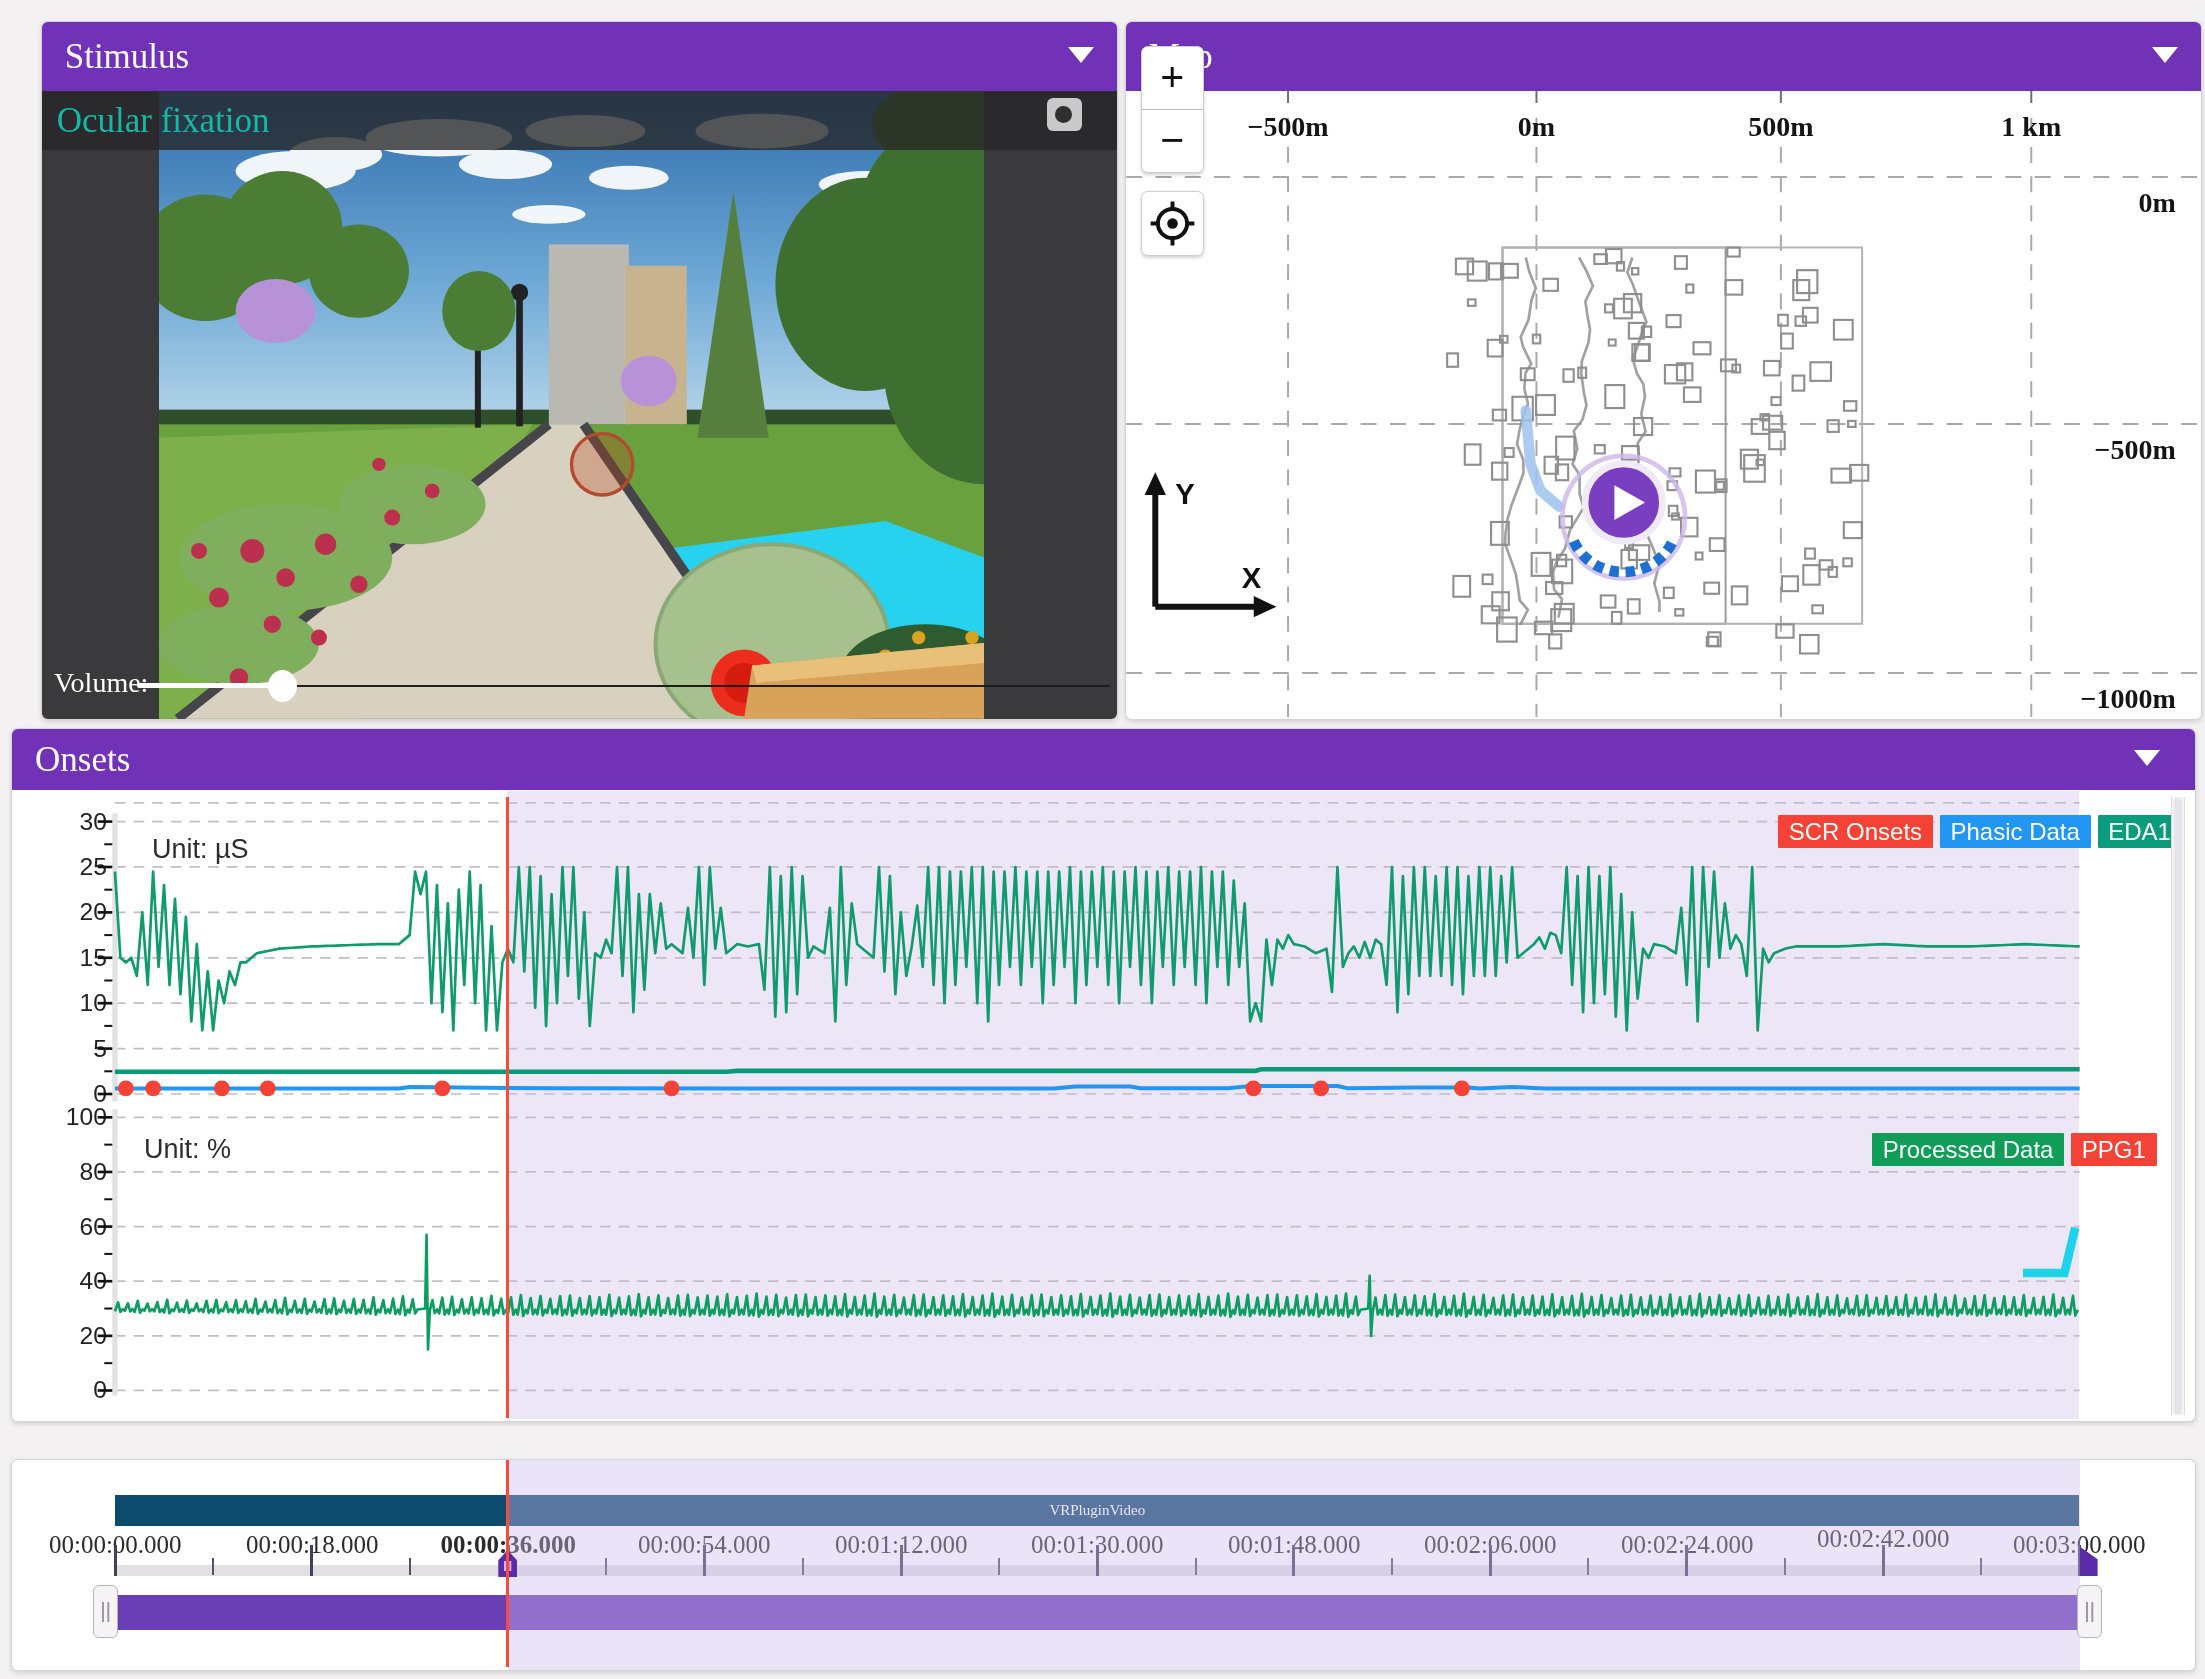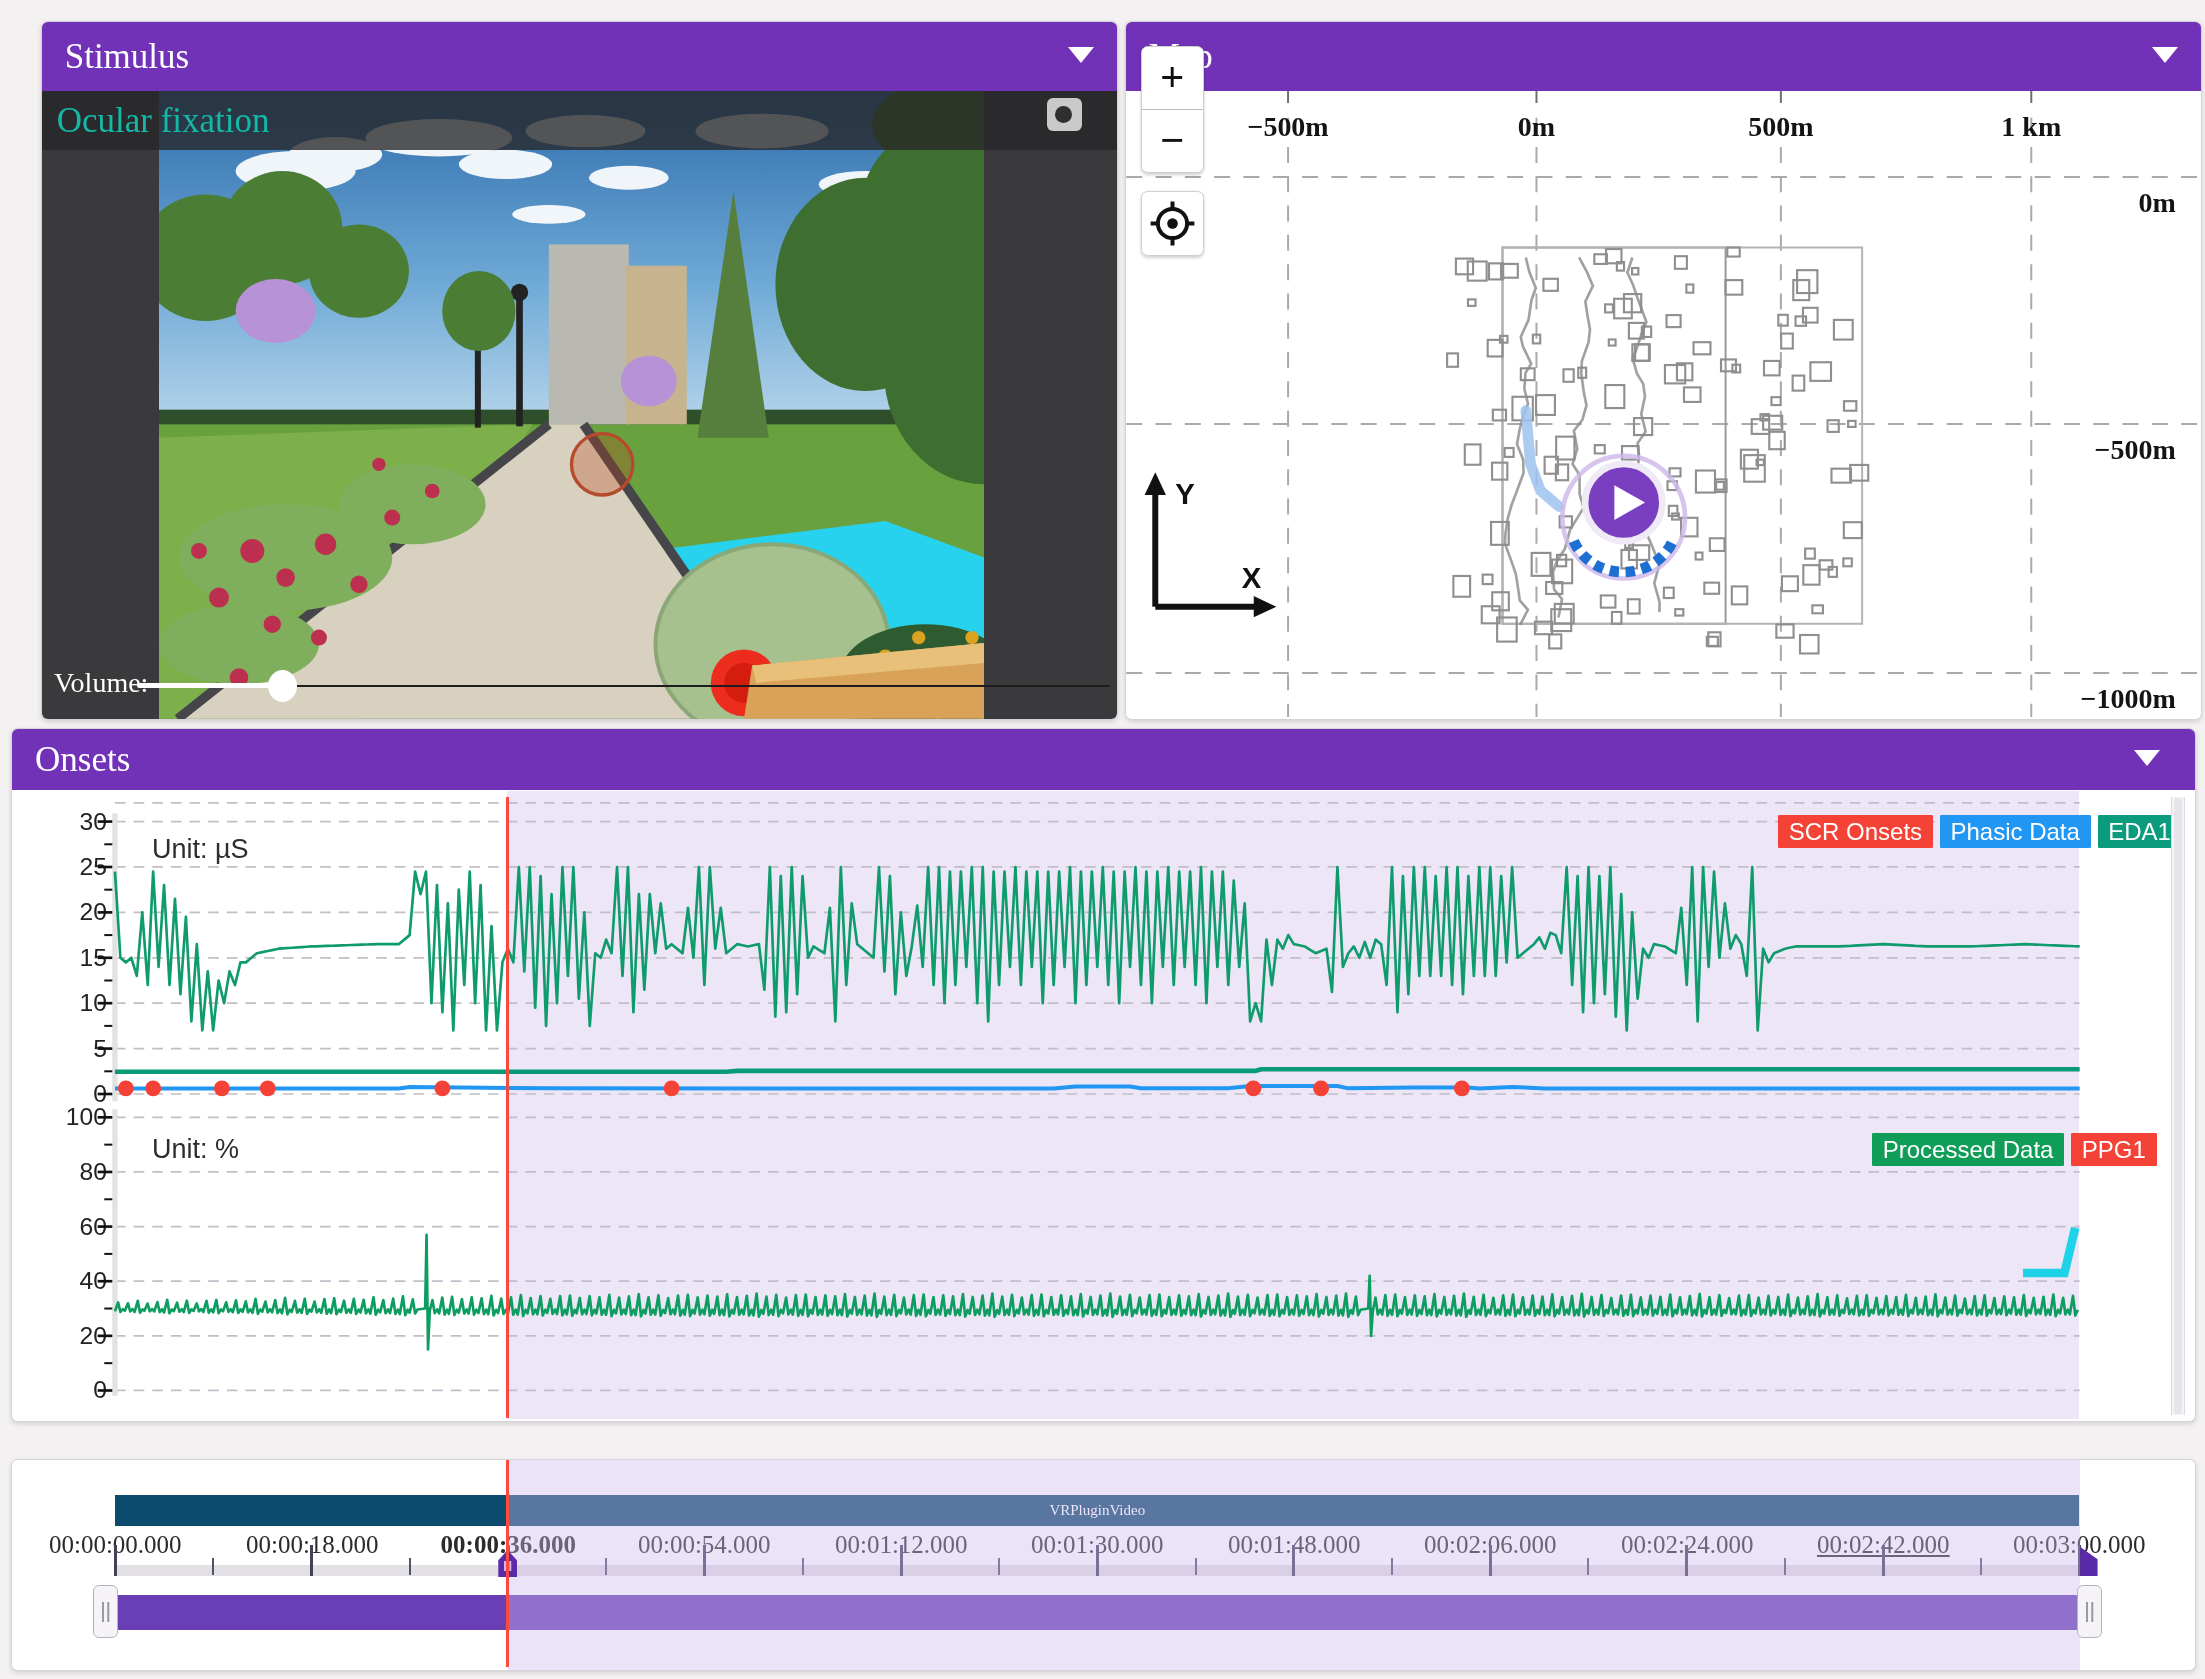--- a/index.html
+++ b/index.html
@@ -424,41 +424,41 @@
 <div class="legend-row" style="top: 815px; left: 1778px;" id="legend1">
     <span class="badge" style="background: rgb(244, 67, 54);">SCR Onsets</span>
     <span class="badge" style="background: rgb(33, 150, 243);">Phasic Data</span>
     <span class="badge" style="background: rgb(11, 156, 125);">EDA1</span>
   </div>
 <div class="legend-row" style="top: 1133px; left: 1872px;" id="legend2">
     <span class="badge" style="background: rgb(15, 157, 88);">Processed Data</span>
     <span class="badge" style="background: rgb(244, 67, 54);">PPG1</span>
   </div>
 <div class="unit-label" style="left:152px;top:834px;text-align:right;">Unit: µS</div>
-<div class="unit-label" style="left:152px;top:1134px;text-align:center;">Unit: %</div>
+<div class="unit-label" style="left:144px;top:1134px;text-align:center;">Unit: %</div>
 <div id="g-scroll" style="left:2171px;top:797px;width:12px;height:618px;">
   <div class="thumb"></div>
 </div>
 <div class="cursor-line" style="left:506px;top:797px;height:621px;"></div>
 
 <div class="card" id="timeline-card" style="left:11.3px;top:1459px;width:2183px;height:210px;">
   <div id="clip-bar" style="left:103px;top:35px;width:1964px;height:31px;line-height:31px;">
     <span>VRPluginVideo</span>
   </div>
   <div id="tl-labels">
       <div class="tl-label" style="left: 103px; top: 71px;">00:00:00.000</div>
       <div class="tl-label" style="left: 300px; top: 71px;">00:00:18.000</div>
       <div class="tl-label" style="left: 496px; top: 71px; font-weight: bold;">00:00:36.000</div>
       <div class="tl-label" style="left: 692px; top: 71px;">00:00:54.000</div>
       <div class="tl-label" style="left: 889px; top: 71px;">00:01:12.000</div>
       <div class="tl-label" style="left: 1085px; top: 71px;">00:01:30.000</div>
       <div class="tl-label" style="left: 1282px; top: 71px;">00:01:48.000</div>
       <div class="tl-label" style="left: 1478px; top: 71px;">00:02:06.000</div>
       <div class="tl-label" style="left: 1675px; top: 71px;">00:02:24.000</div>
-      <div class="tl-label" style="left: 1871px; top: 71px; text-decoration: underline;">00:02:42.000</div>
+      <div class="tl-label" style="left: 1871px; top: 65px;">00:02:42.000</div>
       <div class="tl-label" style="left: 2067px; top: 71px;">00:03:00.000</div>
     </div>
   <div id="tl-track" style="left:103px;top:105px;width:1964px;height:10.7px;"></div>
   <div id="tl-ticks">
       <div class="tick-major" style="left: 102px; top: 85px;"></div>
       <div class="tick-minor" style="left: 200px; top: 98px;"></div>
       <div class="tick-major" style="left: 298px; top: 85px;"></div>
       <div class="tick-minor" style="left: 397px; top: 98px;"></div>
       <div class="tick-major" style="left: 495px; top: 85px;"></div>
       <div class="tick-minor" style="left: 593px; top: 98px;"></div>

